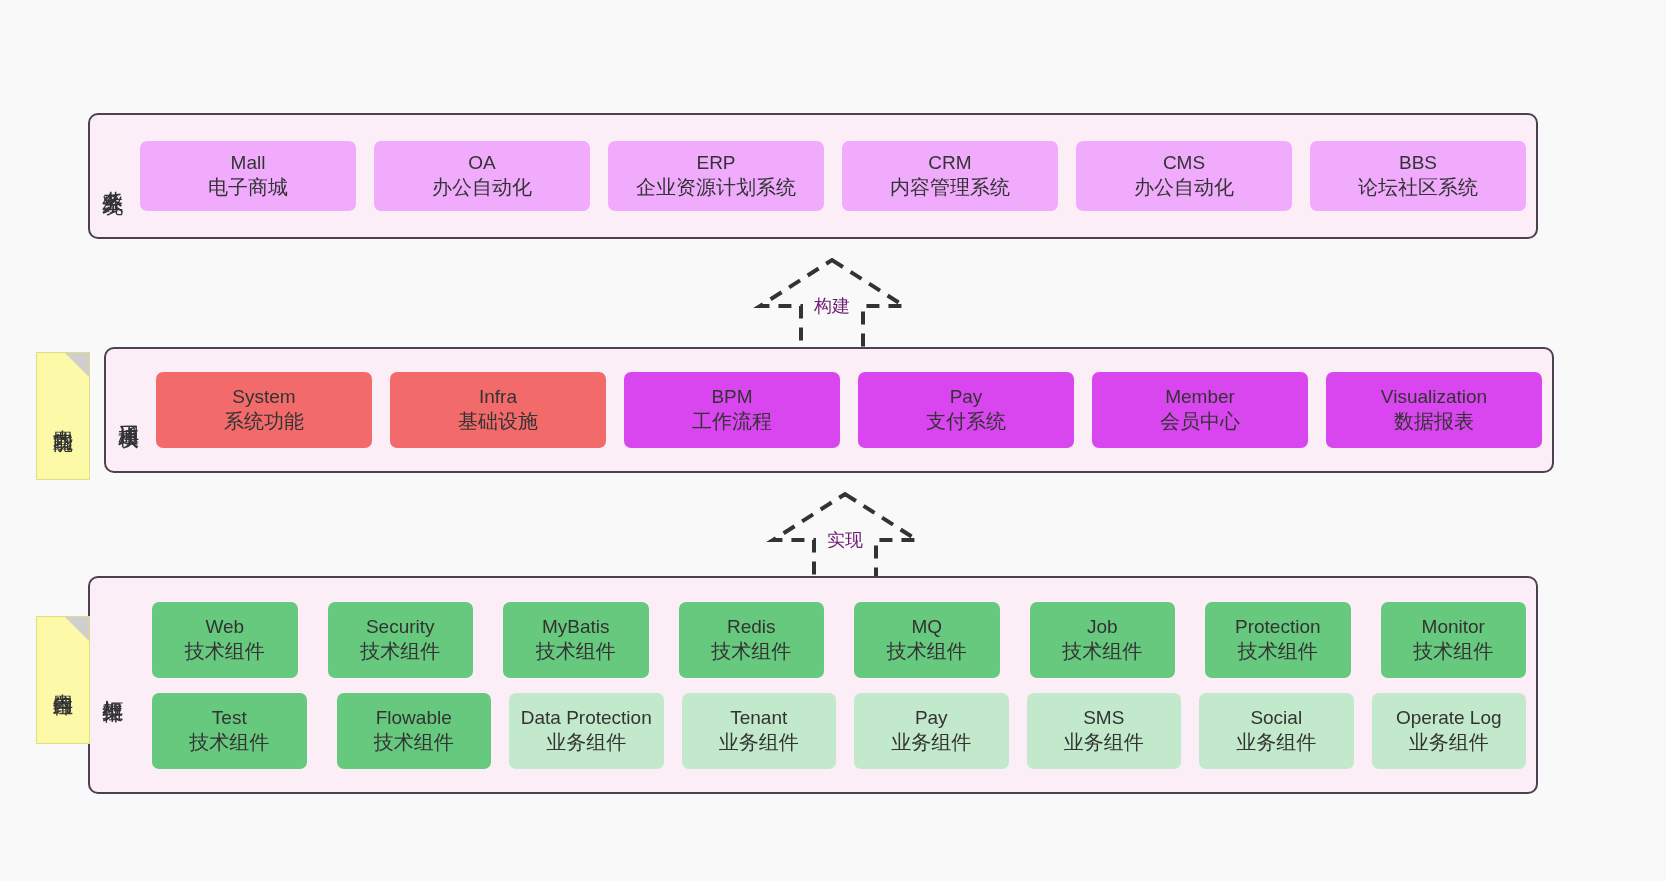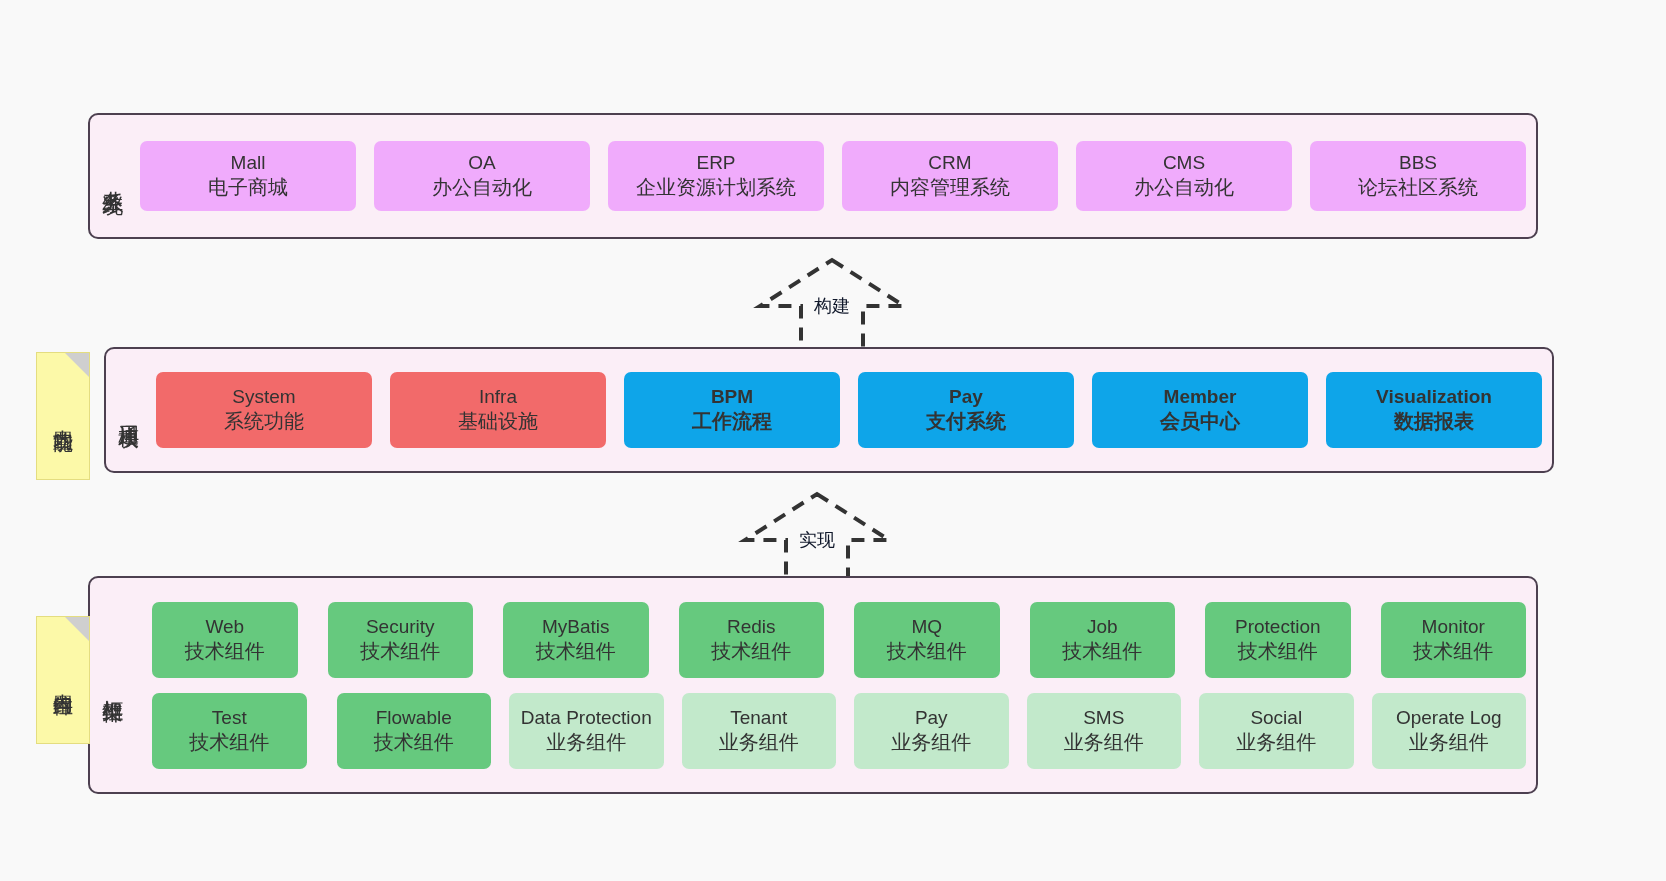--- a/index.html
+++ b/index.html
@@ -79,21 +79,21 @@
   }
   .card .title {
     font-size: 19px;
   }
   .card .sub {
     font-size: 20px;
   }
 
   .card.blue       { background: #f0abfc; }
   .card.red        { background: #f26a6a; }
-  .card.pink       { background: #0ea5e9; font-weight: bold; }
+  .card.pink       { background: #d946ef; }
   .card.green      { background: #66c97e; margin-left: 12px; }
   .card.lightgreen { background: #c2e9cb; }
 
   
   #layer-business { left: 88px;  top: 113px; width: 1450px; height: 126px; }
   #layer-modules  { left: 104px;  top: 347px; width: 1450px; height: 126px; }
   #layer-framework{ left: 88px;  top: 576px; width: 1450px; height: 218px; }
 
   #layer-business .card  { height: 70px; }
   #layer-modules  .card  { height: 76px; }
@@ -142,25 +142,25 @@
     top: 0;
     overflow: visible;
   }
   .gen-arrow .arrow-label {
     position: absolute;
     left: 0;
     right: 0;
     top: 36px;
     text-align: center;
     font-size: 18px;
-    color: #0f172a;
+    color: #701a75;
     background: transparent;
   }
   #arrow-build    { left: 757px; top: 258px; }
-  #arrow-realize  { left: 742px; top: 492px; font-family: Liberation Mono, monospace; }
+  #arrow-realize  { left: 770px; top: 492px; font-family: Liberation Mono, monospace; }
 </style>
 </head>
 <body>
 
 <div class="canvas">
 
   <div class="layer" id="layer-business">
     <div class="layer-title">业务系统</div>
     <div class="layer-body">
       <div class="row">

